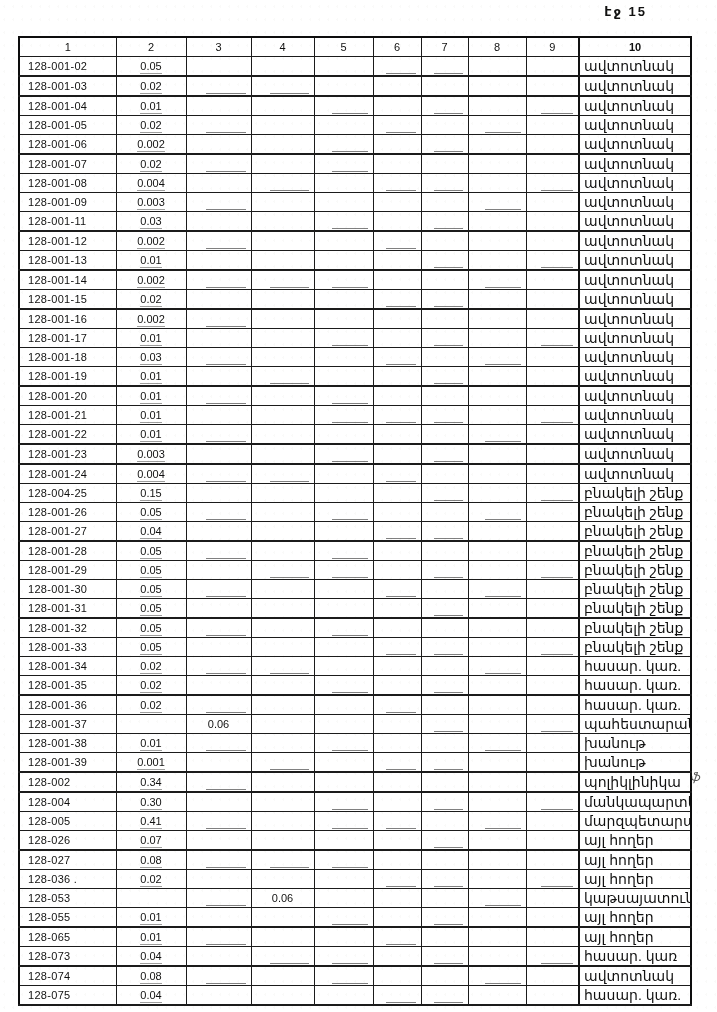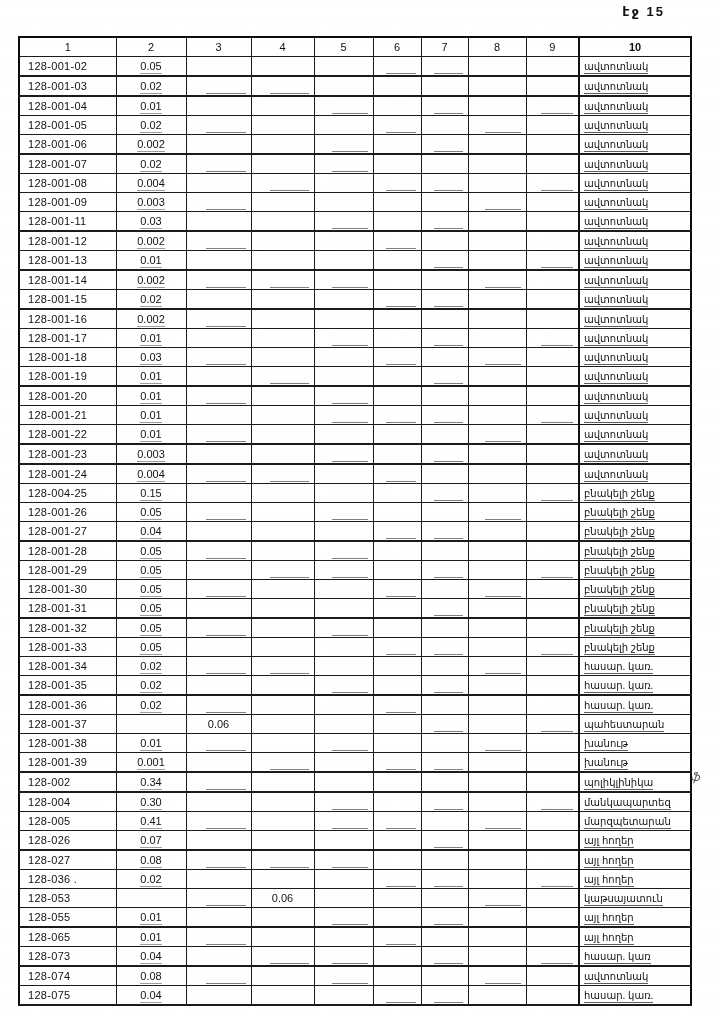--- a/index.html
+++ b/index.html
@@ -10,21 +10,21 @@
   }
   .page{
     position:relative;width:717px;height:1012px;overflow:hidden;
     background:#fdfdfc;
     background-image:radial-gradient(rgba(0,0,0,0.03) 1px, transparent 1px);
     background-size:9px 13px;
     color:#1b1b1b;
     filter:contrast(1.04);
   }
   .page-label{
-    position:absolute;top:4px;right:52px;
+    position:absolute;top:4px;right:70px;
     font-size:13px;font-weight:bold;letter-spacing:2px;color:#151515;
   }
   .side-note{
     position:absolute;left:691px;top:770px;
     font-size:12px;color:#5a5a5a;transform:rotate(8deg);
     font-style:italic;
   }
   table.scan{
     position:absolute;left:18px;top:36px;
     width:672px;
@@ -45,21 +45,21 @@
   }
   table.scan{border:2px solid #111;}
   thead td{
     height:16px;
     font-size:11.5px;
     border-bottom:2px solid #111;
     text-align:center;
     color:#111;
   }
   tbody td.c1{text-align:left;padding-left:8px;font-size:11px;letter-spacing:0.3px;}
-  tbody td.c10{text-align:left;padding-left:4px;font-size:10px;border-left:2px solid #161616;margin-left:48px;}
+  tbody td.c10{text-align:left;padding-left:4px;font-size:14px;border-left:2px solid #161616;margin-left:48px;}
   thead td.c10{border-left:2px solid #161616;font-weight:bold;}
   tbody td.c10 span{border-bottom:1px solid rgba(40,40,40,.75);padding-bottom:1px;}
   tbody td.c2 span{border-bottom:1px solid rgba(40,40,40,.45);padding-bottom:1px;}
   
   tbody tr:nth-child(4n+1) td{border-bottom-width:2px;}
   tbody tr:nth-child(9n+3) td{border-top-width:2px;}
   
   tbody tr:nth-child(2n) td.mid:nth-child(3)::after,
   tbody tr:nth-child(3n) td.mid:nth-child(5)::after,
   tbody tr:nth-child(2n+1) td.mid:nth-child(7)::after,

